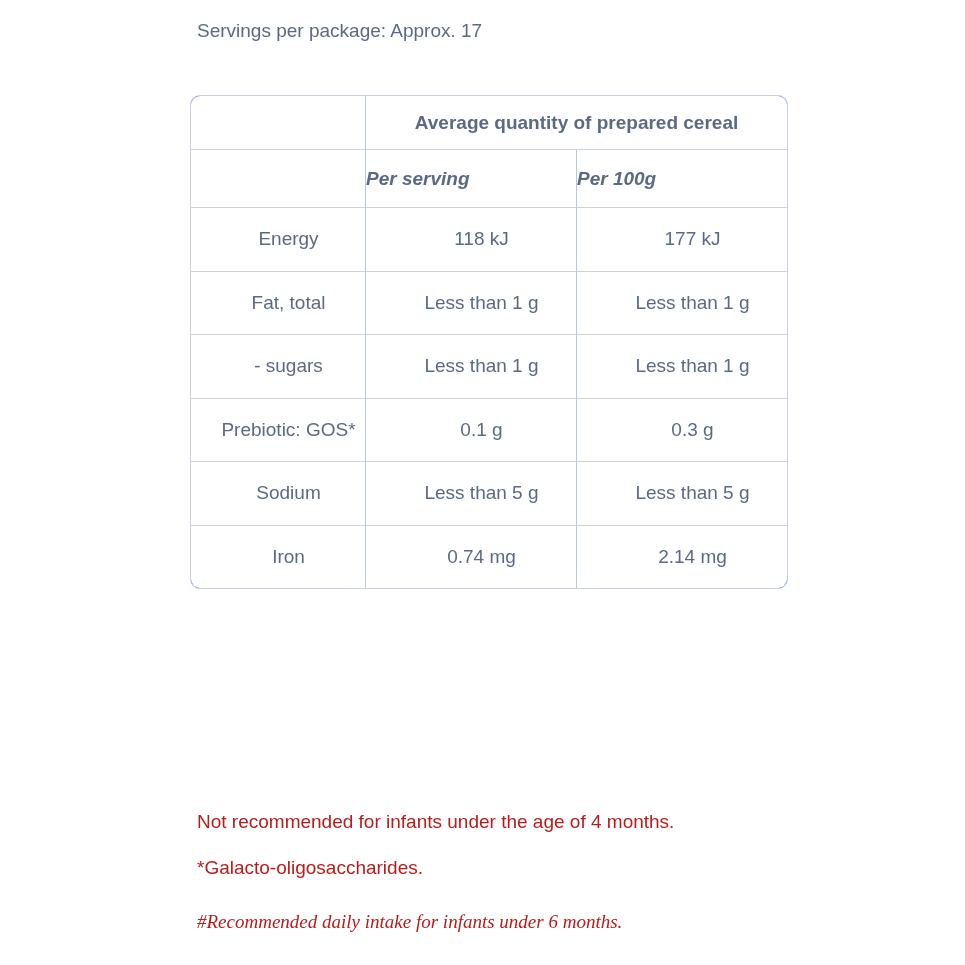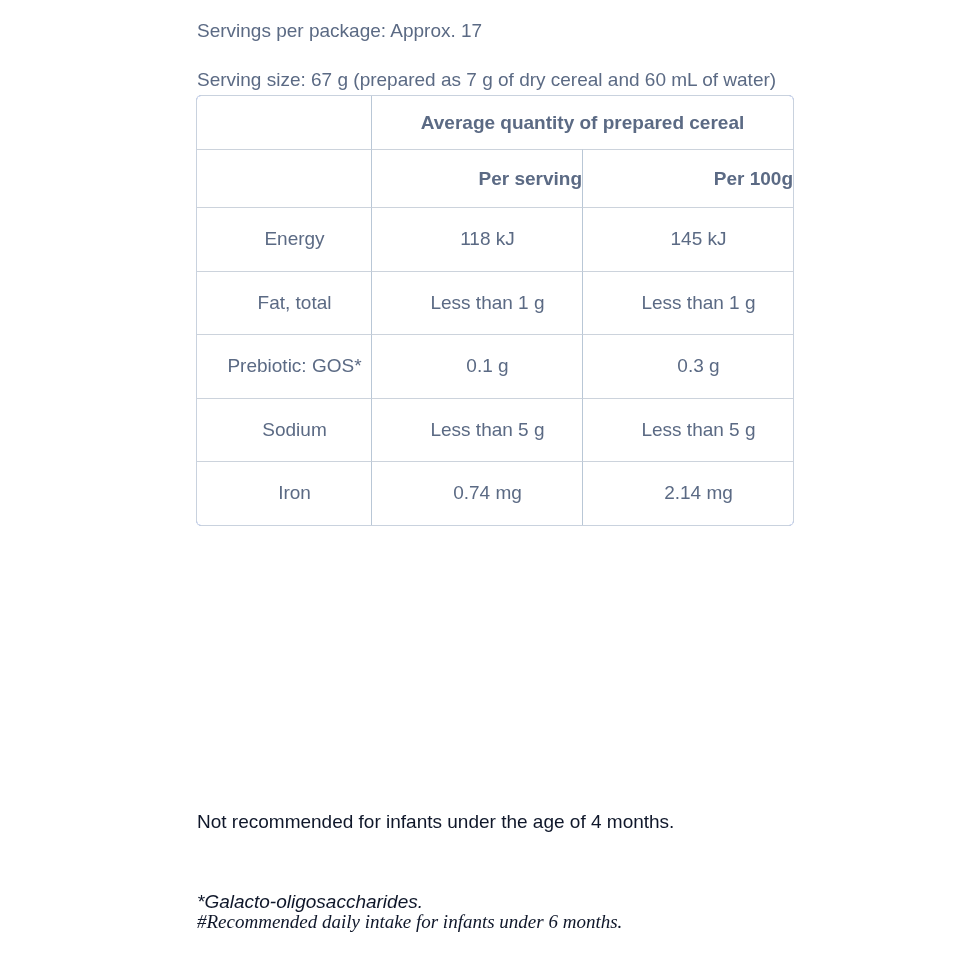--- a/index.html
+++ b/index.html
@@ -23,27 +23,27 @@
     font-size: 19px;
     line-height: 22px;
     color: #5b6a84;
     white-space: nowrap;
   }
   #servings-line { top: 20px; }
   #serving-size-line { top: 69px; }
 
   table.nutrition {
     position: absolute;
-    left: 196px;
+    left: 190px;
     top: 95px;
     width: 596px;
     border-collapse: separate;
     border-spacing: 0;
     border: 1px solid #c9d2de;
-    border-radius: 5px;
+    border-radius: 10px;
     overflow: hidden;
     table-layout: fixed;
     background: #1d4ed8;
   }
   col.c1 { width: 174px; }
   col.c2 { width: 211px; }
   col.c3 { width: 211px; }
 
   table.nutrition th, table.nutrition td {
     font-size: 19px;
@@ -55,43 +55,42 @@
   table.nutrition td.v, table.nutrition th.v {
     border-left: 1px solid #b9c7d6;
   }
   
   table.nutrition tr + tr th,
   table.nutrition tr + tr td,
   table.nutrition tbody tr:first-child td {
     border-top: 1px solid #ccd3dc;
   }
   tr.hdr1 th { height: 53px; font-weight: 600; text-align: center; }
-  tr.hdr2 th { height: 58px; font-weight: 600; text-align: right; }
+  tr.hdr2 th { height: 58px; font-weight: 600; text-align: left; font-style: italic; }
   tbody td { height: 63.5px; text-align: center; padding-left: 21px; }
 
   .note {
     position: absolute;
     left: 197px;
     font-size: 19px;
     line-height: 22px;
-    color: #0f172a;
+    color: #b91c1c;
     white-space: nowrap;
   }
   #note-age { top: 811px; }
-  #note-gos { top: 891px; font-style: italic; }
+  #note-gos { top: 857px; }
   #note-rdi { top: 911px; font-style: italic; font-family: Liberation Serif, serif; }
 </style>
 </head>
 <body>
 
 <div class="page">
 
   <p id="servings-line" class="intro-line">Servings per package: Approx. 17</p>
 
-  <p id="serving-size-line" class="intro-line">Serving size: 67 g (prepared as 7 g of dry cereal and 60 mL of water)</p>
 
   <table class="nutrition">
     <colgroup>
         <col class="c1">
         <col class="c2">
         <col class="c3">
       </colgroup>
     <thead>
       <tr class="hdr1">
         <th></th>
@@ -100,24 +99,29 @@
       <tr class="hdr2">
         <th></th>
         <th class="v">Per serving</th>
         <th class="v">Per 100g</th>
       </tr>
     </thead>
     <tbody>
       <tr>
         <td>Energy</td>
         <td class="v">118 kJ</td>
-        <td class="v">145 kJ</td>
+        <td class="v">177 kJ</td>
       </tr>
       <tr>
         <td>Fat, total</td>
+        <td class="v">Less than 1 g</td>
+        <td class="v">Less than 1 g</td>
+      </tr>
+      <tr>
+        <td>- sugars</td>
         <td class="v">Less than 1 g</td>
         <td class="v">Less than 1 g</td>
       </tr>
       <tr>
         <td>Prebiotic: GOS*</td>
         <td class="v">0.1 g</td>
         <td class="v">0.3 g</td>
       </tr>
       <tr>
         <td>Sodium</td>

